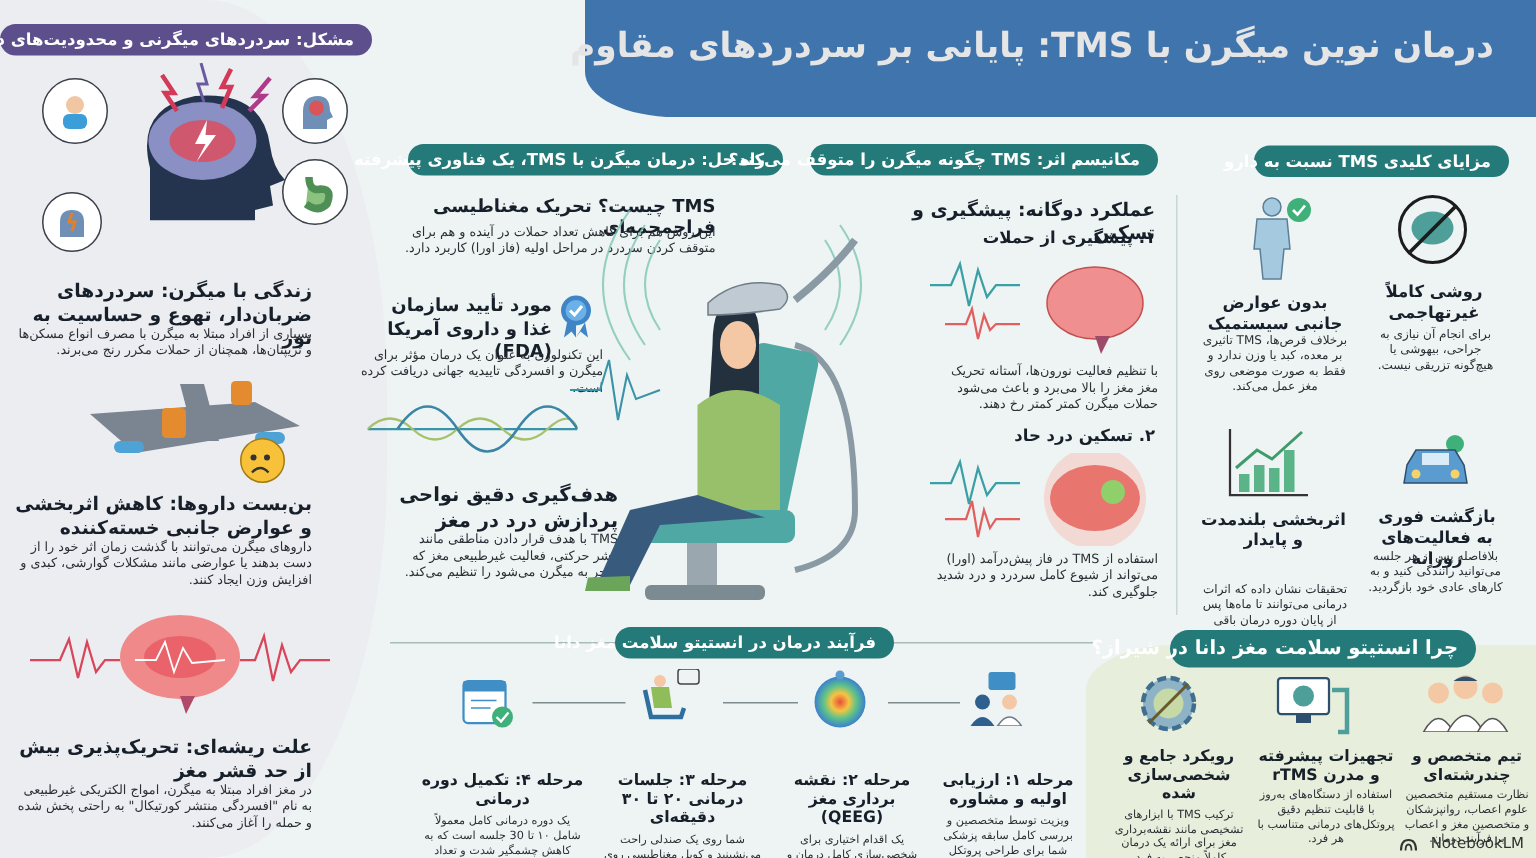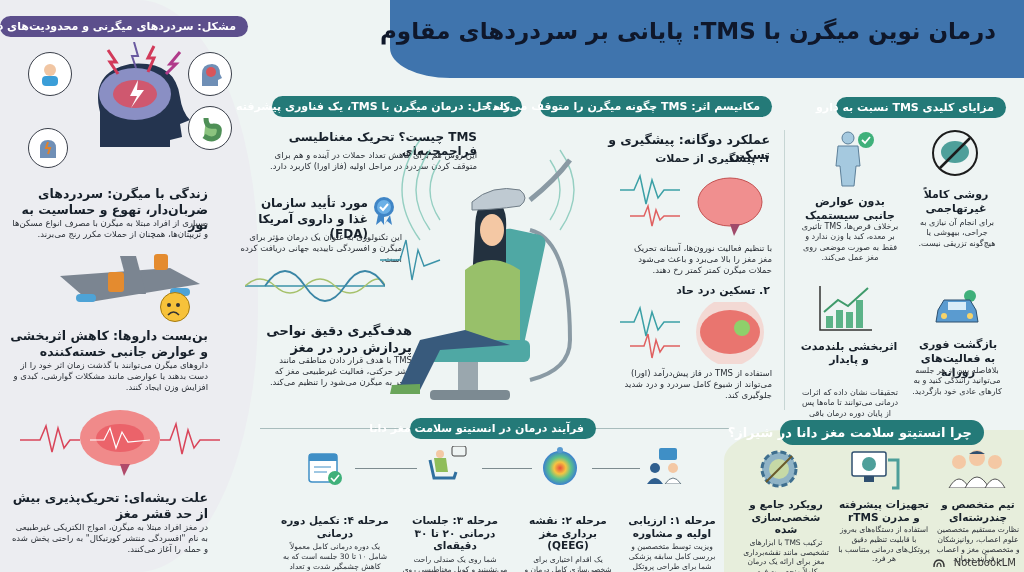--- a/index.html
+++ b/index.html
@@ -2,21 +2,21 @@
 <html><head>
 <meta charset="utf-8">
 <style>
   * { box-sizing: border-box; margin: 0; padding: 0; }
   html, body { width: 1024px; height: 572px; overflow: hidden; }
   body { font-family: "DejaVu Sans", sans-serif; background: #eef4f3; position: relative; direction: rtl; color: #1f2933; }
   .abs { position: absolute; }
 
   
   .header-band { left: 390px; top: 0; width: 634px; height: 78px; background: #3f74ad; border-bottom-left-radius: 60px 30px; }
-  .header-title { right: 28px; top: 18px; color: #0f172a; font-size: 23px; font-weight: bold; white-space: nowrap; margin-left: 33px; }
+  .header-title { right: 28px; top: 18px; color: #e5e5e5; font-size: 23px; font-weight: bold; white-space: nowrap; margin-left: 33px; }
 
   
   .left-panel { left: 0; top: 0; width: 258px; height: 572px; background: #ecedf1; border-top-right-radius: 120px 260px; border-bottom-right-radius: 120px 260px; }
   .pill { border-radius: 14px; color: #fff; font-size: 11px; font-weight: bold; padding: 4px 12px; white-space: nowrap; text-align: center; }
   .pill-purple { background: #5c4f8c; }
   .pill-teal { background: #247a78; }
   .h-bold { font-weight: bold; color: #17202a; }
   .body-text { font-size: 8.5px; line-height: 1.3; color: #2a2f36; }
 
   .circle-icon { width: 44px; height: 44px; border-radius: 50%; background: #fff; border: 1.5px solid #3a3f4a; display: flex; align-items: center; justify-content: center; }

